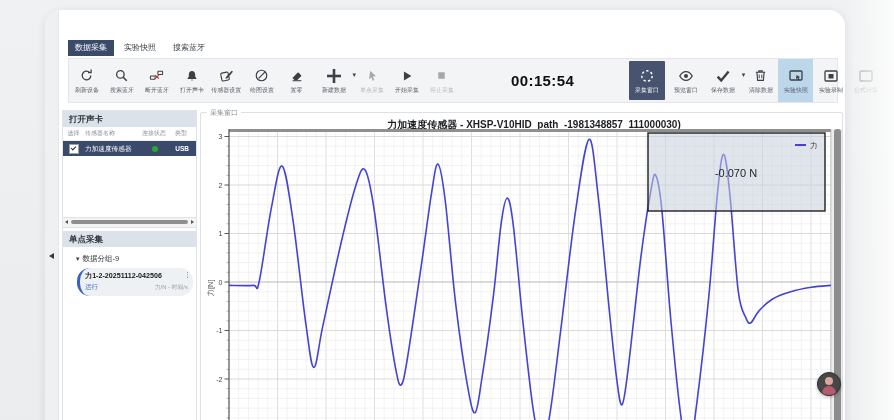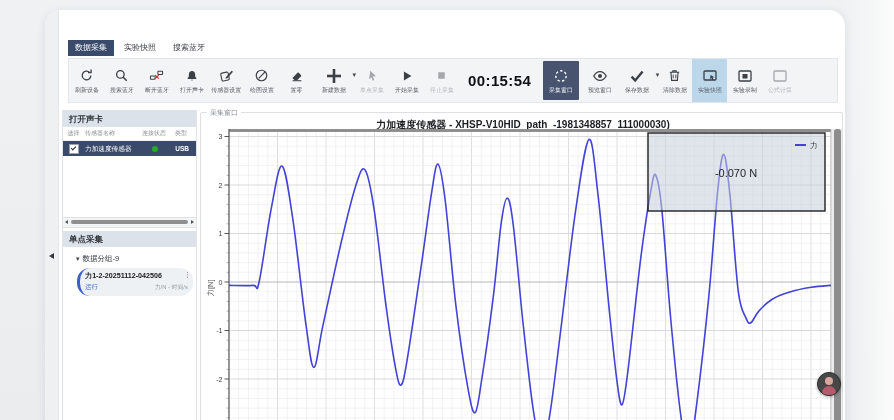--- a/index.html
+++ b/index.html
@@ -13,21 +13,21 @@
   .strip{position:absolute;left:0;top:0;width:13px;height:100%;background:#eef0f2;
     border-right:1px solid #e4e6ea;border-radius:16px 0 0 16px;}
   .collapse{position:absolute;left:4px;top:243px;width:0;height:0;
     border-top:3.5px solid transparent;border-bottom:3.5px solid transparent;border-right:5px solid #35383e;}
   
   .tabs{position:absolute;left:23px;top:30px;display:flex;gap:3px;}
   .tab{height:16px;line-height:16px;padding:0 7px;font-size:8px;color:#3c3f45;cursor:default;font-family:Liberation Mono, monospace;}
   .tab.active{background:#3a4a6b;color:#fff;}
   
   .toolbar{position:absolute;left:23px;top:48px;width:770px;height:45px;background:#f2f4f6;
-    border:1px solid #e2e5e9;display:flex;align-items:stretch;box-sizing:border-box;}
+    border:1px solid #e2e5e9;display:flex;align-items:stretch;box-sizing:border-box;gap:43px;}
   .tbtn{width:35px;display:flex;flex-direction:column;align-items:center;justify-content:center;
     gap:1px;position:relative;flex:none;}
   .tbtn .ic{height:18px;display:flex;align-items:center;justify-content:center;color:#3b4046;}
   .tbtn .lbl{font-size:6.5px;color:#5a5f66;white-space:nowrap;transform:scale(.92);}
   .tbtn.disabled{opacity:.42;}
   .tbtn.wide{width:40px;}
   .tbtn.dark{background:#47536f;width:36px;margin:2px 3px;border-radius:1px;}
   .tbtn.dark .ic{color:#fff;} .tbtn.dark .lbl{color:#f2f4f8;}
   .tbtn.hl{background:#bcd6ea;}
   .caret{position:absolute;right:-2px;top:12px;font-size:7px;color:#444;}
@@ -63,21 +63,21 @@
     padding:3px 5px 4px 5px;position:relative;border-radius:13px;}
   .dtitle{font-size:7.5px;font-weight:bold;color:#15171a;white-space:nowrap;transform:scale(.95);transform-origin:left;}
   .dmenu{position:absolute;right:2px;top:3px;font-size:7px;color:#555;}
   .dsub{display:flex;justify-content:space-between;margin-top:2px;}
   .dstatus{font-size:6.5px;color:#3a62c8;}
   .daxes{font-size:6.5px;color:#979ba1;white-space:nowrap;transform:scale(.9);transform-origin:right;}
   
   .chartbox{position:absolute;left:155px;top:102px;width:643px;height:376px;
     border:1px solid #dcdfe3;border-radius:2px;background:#fff;box-sizing:border-box;}
   .cb-label{position:absolute;top:-5px;left:6px;background:#fff;padding:0 3px;font-size:7px;color:#8a8f96;}
-  .ctitle{position:absolute;top:5px;left:21px;width:602px;text-align:center;font-size:10px;
+  .ctitle{position:absolute;top:5px;left:32px;width:602px;text-align:center;font-size:10px;
     font-weight:bold;color:#1c1e22;white-space:nowrap;}
   #plot{position:absolute;left:0;top:16px;}
   .vscroll{position:absolute;left:631px;top:16px;width:10px;bottom:0;background:#ececec;}
   .vthumb{position:absolute;left:1.5px;top:0;width:7px;height:100%;background:#8d8d8d;border-radius:3px;}
   .avatar{position:absolute;left:616px;top:259px;width:22px;height:22px;border-radius:50%;
     background:#474747;border:1px solid #2f2f2f;overflow:hidden;box-shadow:0 1px 3px rgba(0,0,0,.3);}
   .av-head{position:absolute;left:7px;top:3.5px;width:8px;height:8px;border-radius:50%;background:#d9a79c;}
   .av-body{position:absolute;left:4px;top:12.5px;width:14px;height:10px;border-radius:7px 7px 0 0;background:#b65a6e;}
 </style>
 </head>

